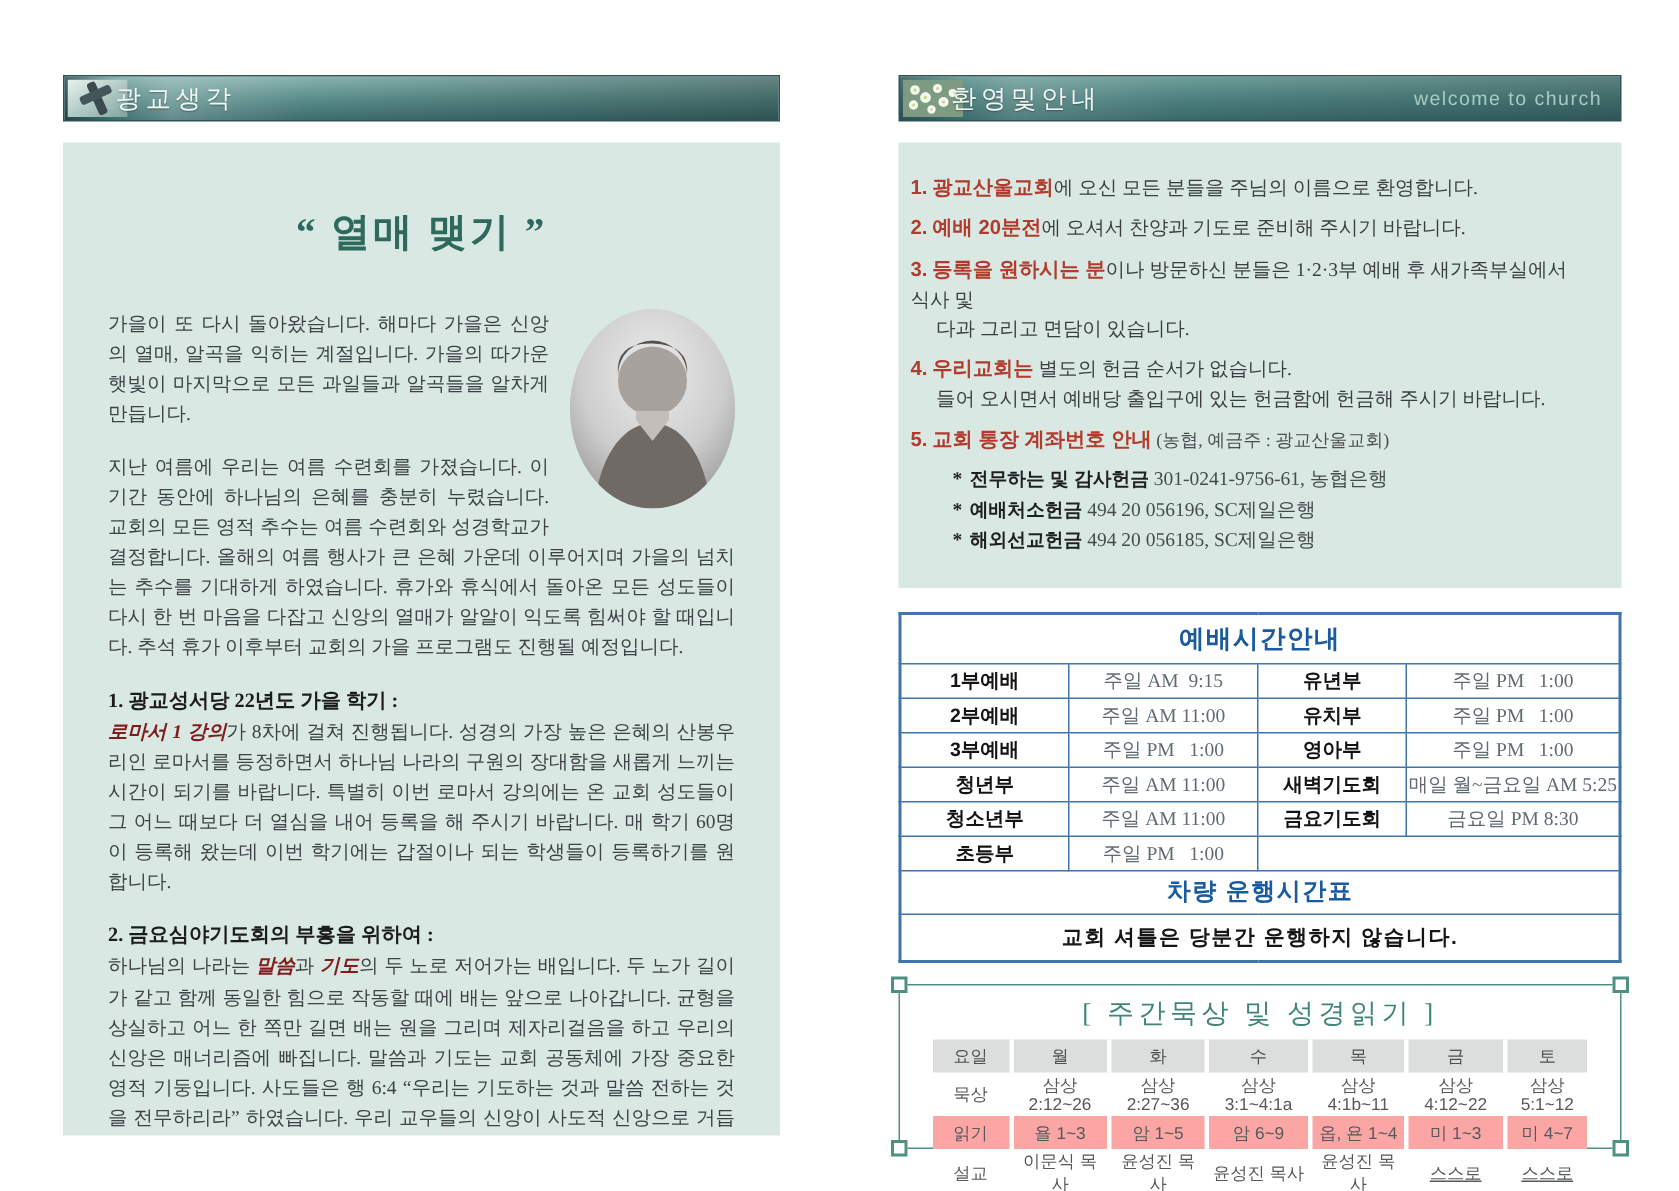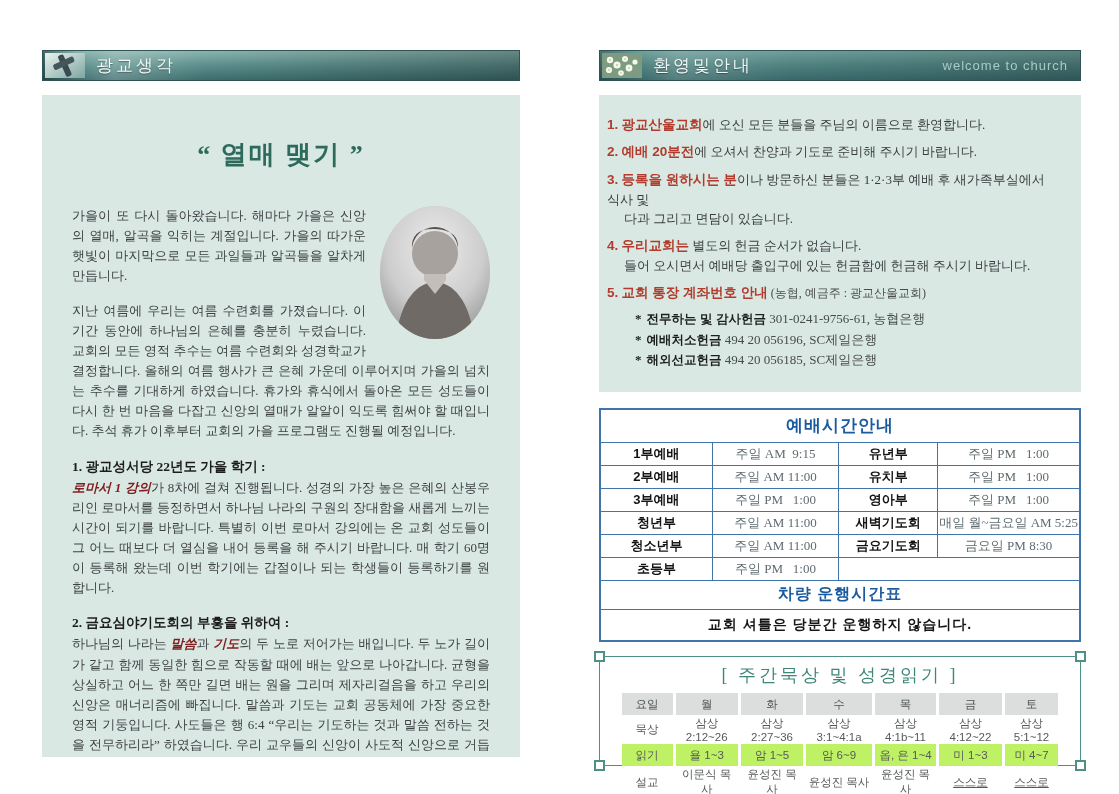--- a/index.html
+++ b/index.html
@@ -15,21 +15,21 @@
   
   .bar{position:relative;height:31px;border:1px solid #2f5457;box-sizing:border-box;
        background:
          linear-gradient(90deg, rgba(10,30,35,.50) 0%, rgba(10,30,35,0) 7%,
            rgba(255,255,255,.20) 15%, rgba(255,255,255,0) 34%, rgba(0,0,0,.25) 100%),
          linear-gradient(180deg,#8ab3ae 0%, #5d908d 48%, #3d6c6d 100%);}
   .bar-right{background:
          linear-gradient(90deg, rgba(10,30,35,.35) 0%, rgba(10,30,35,0) 8%,
            rgba(255,255,255,.14) 16%, rgba(255,255,255,0) 40%, rgba(0,0,0,.18) 100%),
          linear-gradient(180deg,#6f9e9a 0%, #4f8280 48%, #39686a 100%);}
-  .bar-title{position:absolute;left:53px;top:0;line-height:29px;font-size:17px;
+  .bar-title{position:absolute;left:34px;top:0;line-height:29px;font-size:17px;
        letter-spacing:3px;color:#f1f7f4;text-shadow:0 1px 1px rgba(0,0,0,.35);}
   .bar-sub{position:absolute;right:12px;top:0;line-height:29px;font-size:13px;
        color:#a8cbc6;letter-spacing:1px;}
   .bar-icon{position:absolute;left:2px;top:2px;width:40px;height:25px;overflow:hidden;}
 
   
   .panel{background:#d9e8e3;}
   .panel-left{margin-top:14px;height:662px;box-sizing:border-box;
       padding:24px 30px 0 30px;overflow:hidden;}
   .panel-welcome{margin-top:14px;height:297px;box-sizing:border-box;
@@ -71,21 +71,21 @@
   .devotion{position:relative;margin-top:14px;border:1px solid #4e9184;
       height:110px;box-sizing:border-box;padding-top:6px;background:#fff;}
   .corner{position:absolute;width:7px;height:7px;border:2px solid #4e9184;background:#fff;}
   .c-tl{left:-6px;top:-6px}.c-tr{right:-6px;top:-6px}
   .c-bl{left:-6px;bottom:-6px}.c-br{right:-6px;bottom:-6px}
   .dv-title{text-align:center;font-size:18px;color:#3f8578;letter-spacing:3px;margin:0 0 6px 0;}
   .dv-table{border-collapse:collapse;width:91%;margin:0 auto;font-size:11.5px;color:#55595a;}
   .dv-table td{text-align:center;height:20px;border-right:3px solid #fff;}
   .dv-table td:last-child{border-right:none;}
   .dv-head td{background:#dcdddd;color:#4d5052;}
-  .dv-row-alt td{background:#bef264;}
+  .dv-row-alt td{background:#fca5a5;}
   .dv-label{width:12%;}
   .u{text-decoration:underline;}
 </style>
 </head>
 <body>
 
 <div class="page page-left">
   <div class="bar">
     <span class="bar-icon">
       <svg width="40" height="25" viewBox="0 0 40 25">

